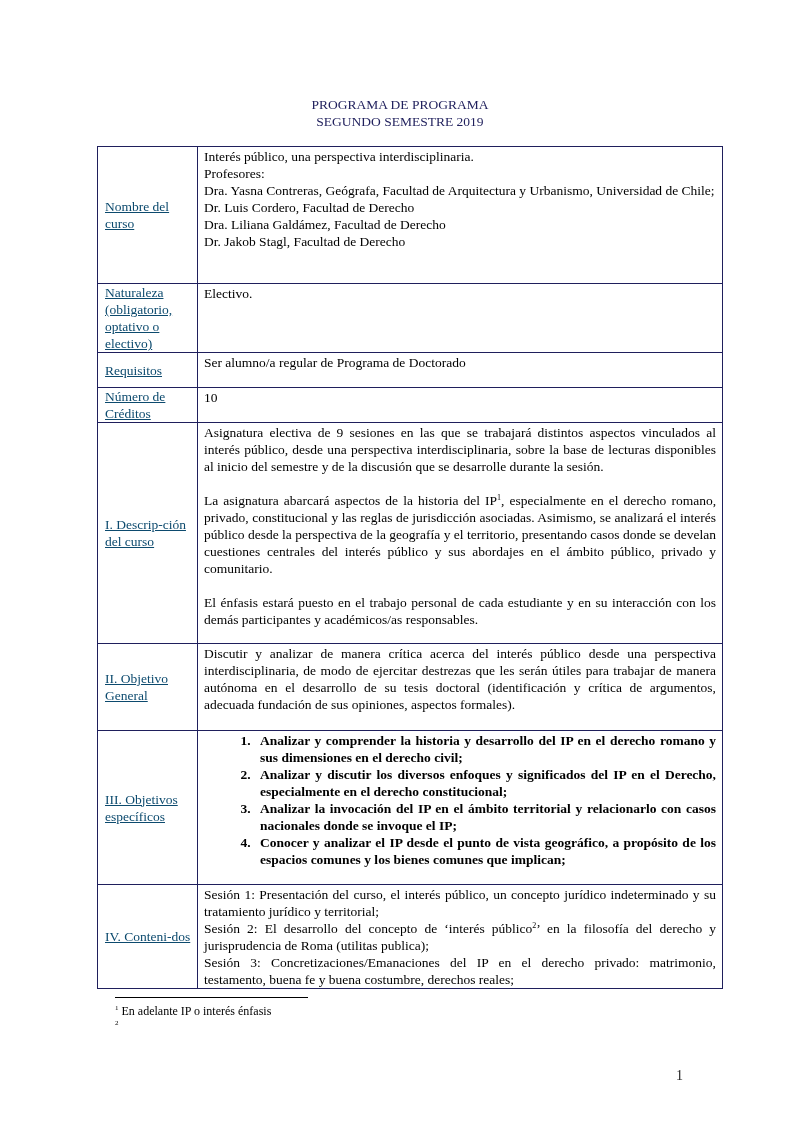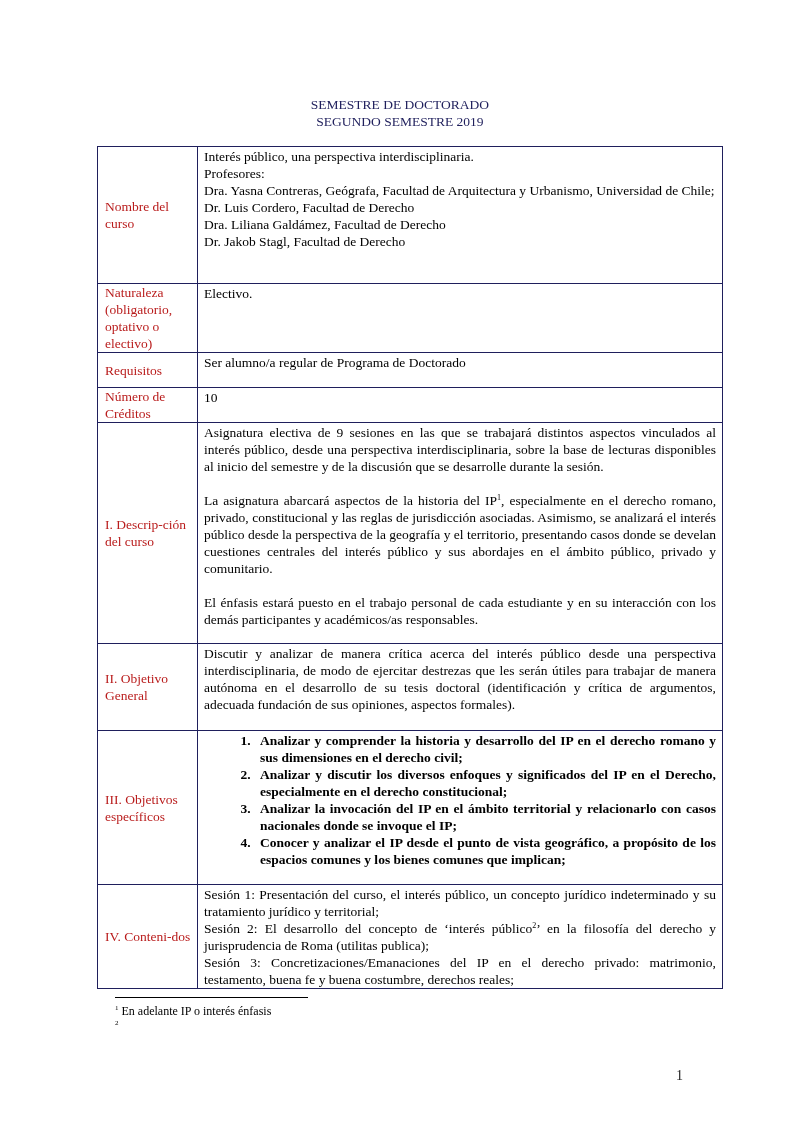--- a/index.html
+++ b/index.html
@@ -4,40 +4,40 @@
 <style>
   html, body { margin: 0; padding: 0; background: #ffffff; }
   body { width: 800px; height: 1132px; position: relative; overflow: hidden;
          font-family: "Liberation Serif", "DejaVu Serif", serif; color: #000; }
   .header { position: absolute; left: 0; width: 800px; top: 96px; text-align: center;
             color: #1f1f5c; font-size: 13.5px; line-height: 17px; }
   table.course { position: absolute; left: 97px; top: 146px; width: 626px;
                  border-collapse: collapse; table-layout: fixed; }
   table.course td { border: 1.5px solid #1f1f5c; vertical-align: top;
                     font-size: 13.5px; line-height: 17px; padding: 0 6px 0 6px; }
-  td.label { width: 86px; color: #b91c1c; vertical-align: middle !important; padding-left: 7px !important; }
+  td.label { width: 86px; color: #0c4a6e; vertical-align: middle !important; padding-left: 7px !important; text-decoration: underline; }
   td.content { color: #000; text-align: justify; padding-top: 1px !important; }
   .p { margin: 0; }
   .gap { height: 17px; }
   ol.objs { margin: 0; padding-left: 50px; font-weight: bold; }
   ol.objs li { padding-left: 6px; text-align: justify; }
   sup { font-size: 8px; line-height: 0; }
   .fn-rule { position: absolute; left: 115px; top: 997px; width: 193px; height: 0;
              border-top: 1.5px solid #000; }
   .footnotes { position: absolute; left: 115px; top: 1004px; font-size: 12px; line-height: 14px; }
   .fn-line { margin: 0; }
   .fn-line sup { font-size: 7px; }
   .fn-empty { font-size: 7px; line-height: 10px; }
   .page-num { position: absolute; left: 676px; top: 1068px; font-size: 14px; color: #222; }
 </style>
 </head>
 <body>
 
 <div class="header">
-  <div>SEMESTRE DE DOCTORADO</div>
+  <div>PROGRAMA DE PROGRAMA</div>
   <div>SEGUNDO SEMESTRE 2019</div>
 </div>
 
 <table class="course">
   <tbody>
       <tr style="height:137px">
     <td class="label">Nombre del curso</td>
     <td class="content">
       <p class="p">Interés público, una perspectiva interdisciplinaria.</p>
       <p class="p">Profesores:</p>

